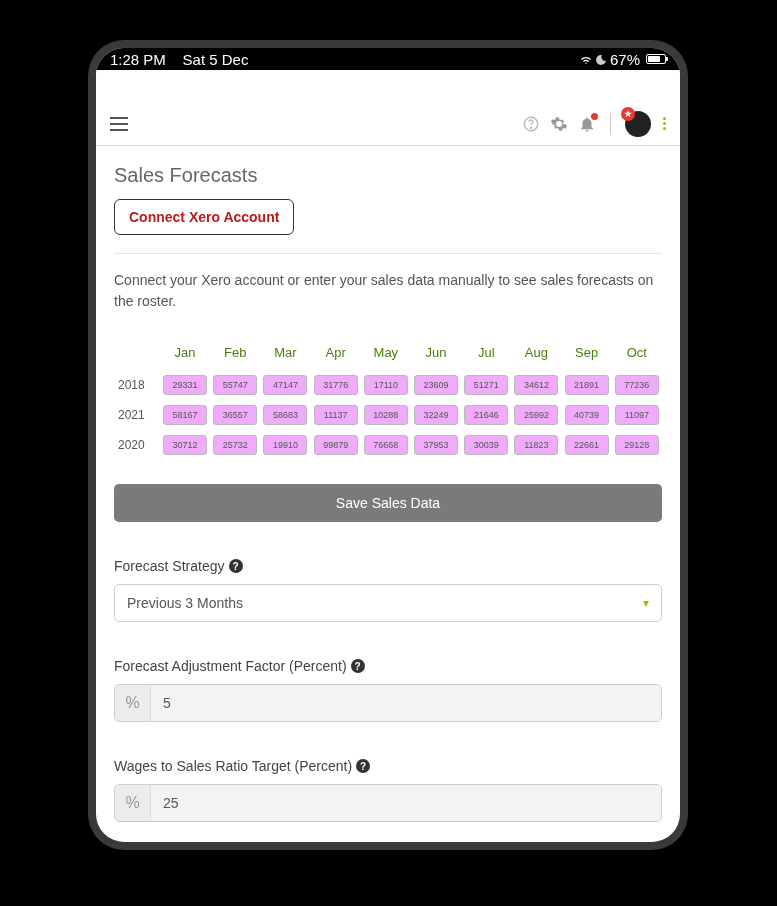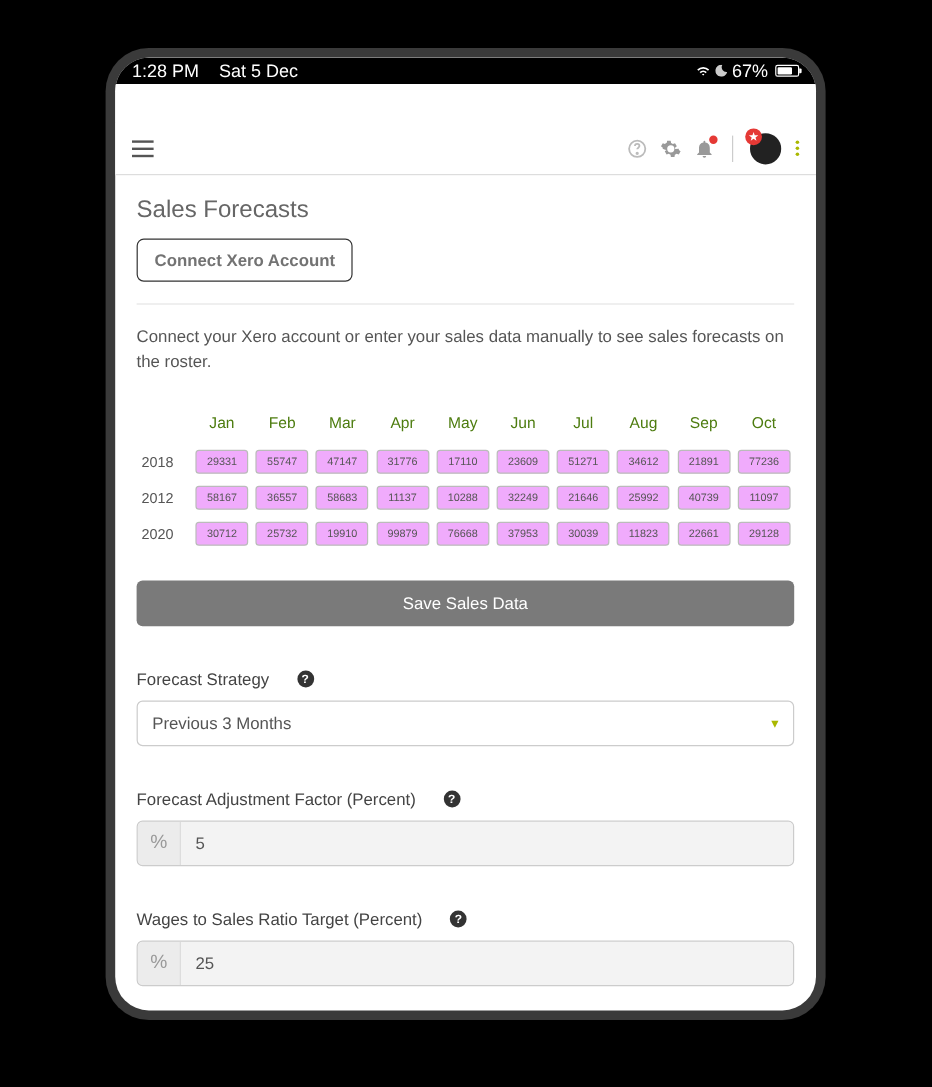--- a/index.html
+++ b/index.html
@@ -71,40 +71,40 @@
   .avatar { width:26px; height:26px; border-radius:50%; background:#222; position:relative; cursor:pointer;}
   .avatar-badge { position:absolute; top:-4px; left:-4px; width:14px; height:14px; background:#e53935; border-radius:50%; display:flex; align-items:center; justify-content:center;}
   .avatar-badge svg { width:8px; height:8px; fill:#fff;}
   .kebab { display:flex; flex-direction:column; gap:2px; cursor:pointer; margin-left:2px;}
   .kebab span { width:3px; height:3px; background:#aab800; border-radius:50%;}
   .content {
     flex:1; overflow-y:auto; padding: 18px 18px 30px 18px; color:#444;
   }
   .page-title { font-size: 20px; color:#666; font-weight:400; margin-bottom:12px;}
   .connect-btn {
-    border:1.5px solid #333; background:#fff; color:#737373; font-weight:600;
+    border:1.5px solid #333; background:#fff; color:#b91c1c; font-weight:600;
     padding:9px 14px; border-radius:6px; font-size:14px; cursor:pointer;
   }
   .hr { border:none; border-top:1px solid #e5e5e5; margin:18px 0 16px;}
   .desc { font-size:14px; color:#555; line-height:1.5; margin-bottom:28px;}
   .table-wrap { overflow-x:hidden; }
   table { border-collapse: collapse; font-size:12px; width:100%; table-layout:fixed;}
   th, td { text-align:center; padding:5px 2px;}
   th.year-col, td.year-col { width:46px; text-align:left; font-weight:400; color:#555; padding-left:4px;}
   thead th { color:#4d7c0f; font-weight:400; font-size:13px; padding-bottom:10px;}
   .cell-input {
     width:44px; font-size:9px; text-align:center; border:1px solid #bbb; border-radius:3px;
     padding:4px 1px; background:#f0abfc; color:#555;
   }
   .save-btn {
     width:100%; background:#7a7a7a; color:#fff; border:none; border-radius:5px;
     padding:11px; font-size:14px; margin-top:24px; cursor:pointer;
   }
   .field-block { margin-top:36px; }
-  .field-label { font-size:14px; color:#444; margin-bottom:10px; display:flex; align-items:center; gap:23px;}
+  .field-label { font-size:14px; color:#444; margin-bottom:10px; display:flex; align-items:center; gap:4px;}
   .help-dot {
     width:14px; height:14px; border-radius:50%; background:#333; color:#fff;
     font-size:10px; display:flex; align-items:center; justify-content:center; font-weight:700; cursor:pointer;
   }
   .select-wrap {
     border:1px solid #ccc; border-radius:5px; padding:10px 12px; font-size:14px;
     display:flex; justify-content:space-between; align-items:center; cursor:pointer; color:#555;
   }
   .chevron { color:#aab800; font-size:12px;}
   .input-group {
@@ -228,21 +228,21 @@
                 <td><input class="cell-input" value="47147" style=""></td>
                 <td><input class="cell-input" value="31776" style=""></td>
                 <td><input class="cell-input" value="17110" style=""></td>
                 <td><input class="cell-input" value="23609" style=""></td>
                 <td><input class="cell-input" value="51271" style=""></td>
                 <td><input class="cell-input" value="34612" style=""></td>
                 <td><input class="cell-input" value="21891" style=""></td>
                 <td><input class="cell-input" value="77236" style=""></td>
               </tr>
               <tr>
-                <td class="year-col">2012</td>
+                <td class="year-col">2021</td>
                 <td><input class="cell-input" value="58167" style=""></td>
                 <td><input class="cell-input" value="36557" style=""></td>
                 <td><input class="cell-input" value="58683" style=""></td>
                 <td><input class="cell-input" value="11137" style=""></td>
                 <td><input class="cell-input" value="10288" style=""></td>
                 <td><input class="cell-input" value="32249" style=""></td>
                 <td><input class="cell-input" value="21646" style=""></td>
                 <td><input class="cell-input" value="25992" style=""></td>
                 <td><input class="cell-input" value="40739" style=""></td>
                 <td><input class="cell-input" value="11097" style=""></td>

